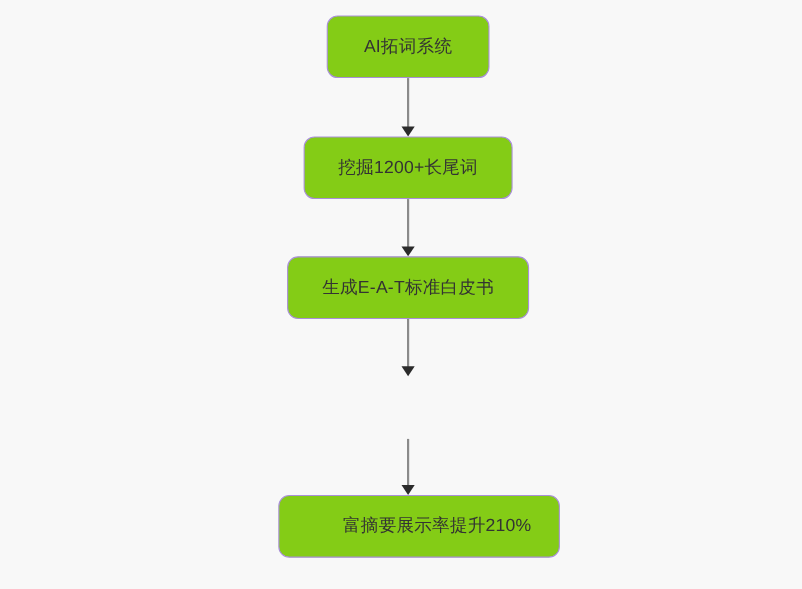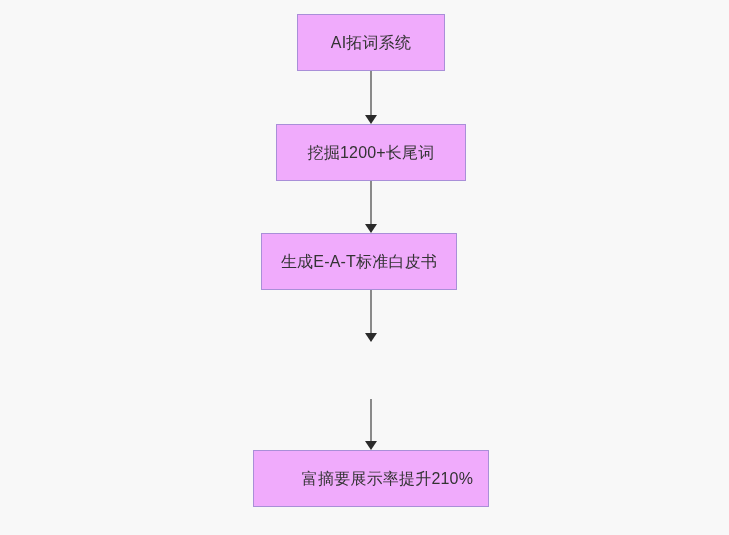--- a/index.html
+++ b/index.html
@@ -15,23 +15,23 @@
   }
   #flowchart-canvas {
     position: relative;
     width: 729px;
     height: 535px;
     background: #f8f8f8;
   }
   .node {
     position: absolute;
     box-sizing: border-box;
-    background: #f0abfc;
+    background: #84cc16;
     border: 1.6px solid #a98fd8;
-    border-radius: 0;
+    border-radius: 10px;
     display: flex;
     align-items: center;
     justify-content: center;
     color: #333333;
     font-size: 16px;
     line-height: 1.2;
     letter-spacing: 0.2px;
     white-space: nowrap;
     z-index: 2;
   }
@@ -75,22 +75,22 @@
   </svg>
 
   <div class="node" style="left:297px; top:14px; width:148px; height:57px;">
     <span>AI拓词系统</span>
   </div>
 
   <div class="node" style="left:276px; top:124px; width:190px; height:57px;">
     <span>挖掘1200+长尾词</span>
   </div>
 
-  <div class="node" style="left:261px; top:233px; width:196px; height:57px;">
+  <div class="node" style="left:261px; top:233px; width:220px; height:57px;">
     <span>生成E-A-T标准白皮书</span>
   </div>
 
 
-  <div class="node" style="left:253px; top:450px; width:236px; height:57px;padding-left:33px;">
+  <div class="node" style="left:253px; top:450px; width:256px; height:57px;padding-left:33px;">
     <span>富摘要展示率提升210%</span>
   </div>
 
 </div>
 
 </body></html>

